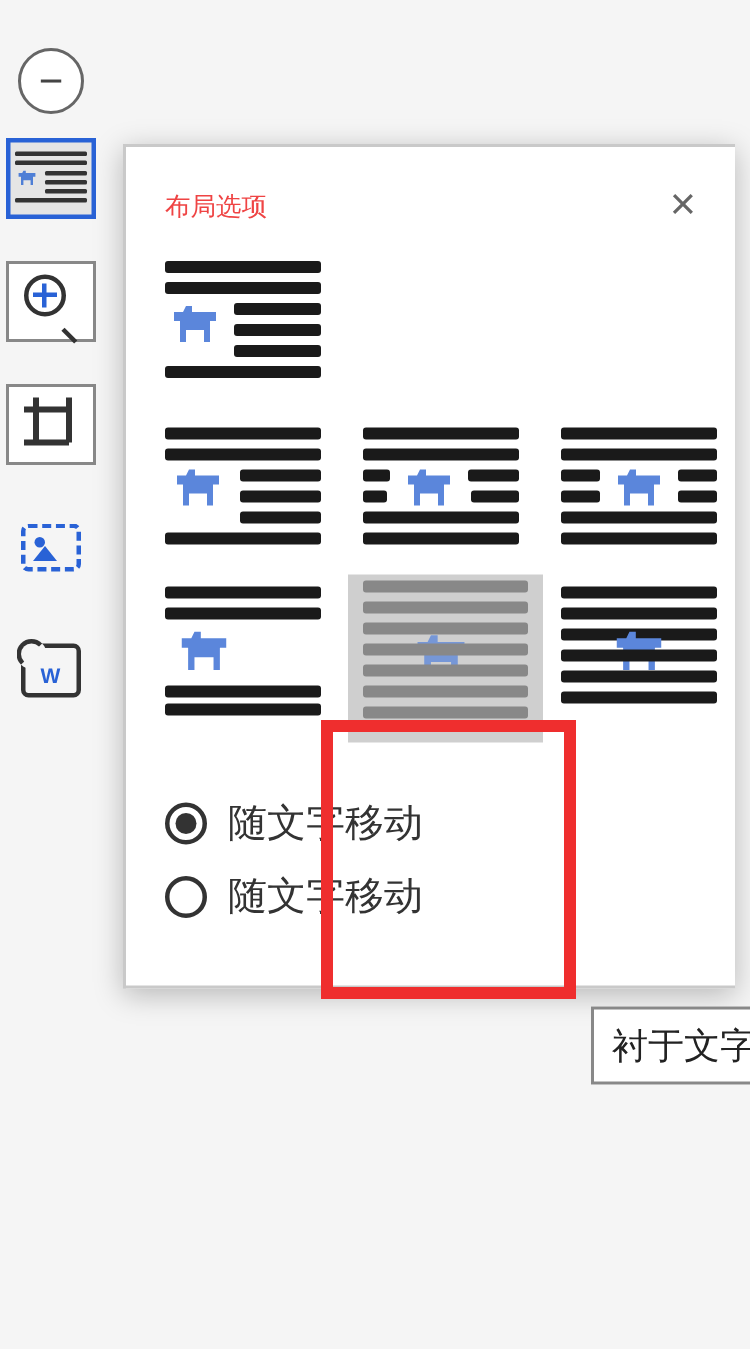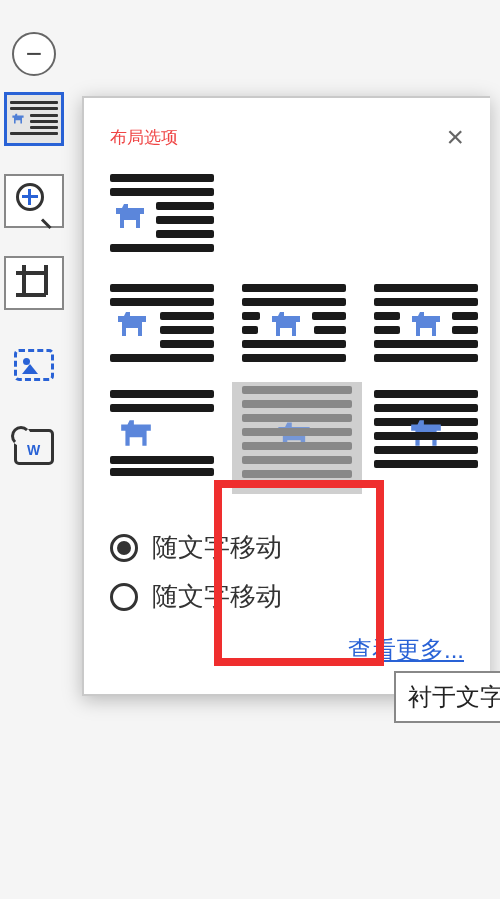--- a/index.html
+++ b/index.html
@@ -287,19 +287,16 @@
     <div class="radio-row">
       <div class="radio checked"></div>
       <span class="radio-label">随文字移动</span>
     </div>
     <div class="radio-row">
       <div class="radio"></div>
       <span class="radio-label">随文字移动</span>
     </div>
   </div>
 
-  <div class="see-more">
-    <a>查看更多...</a>
-  </div>
 
   <div class="red-box"></div>
   <div class="tooltip">衬于文字下</div>
 </div>
 
 </body></html>

